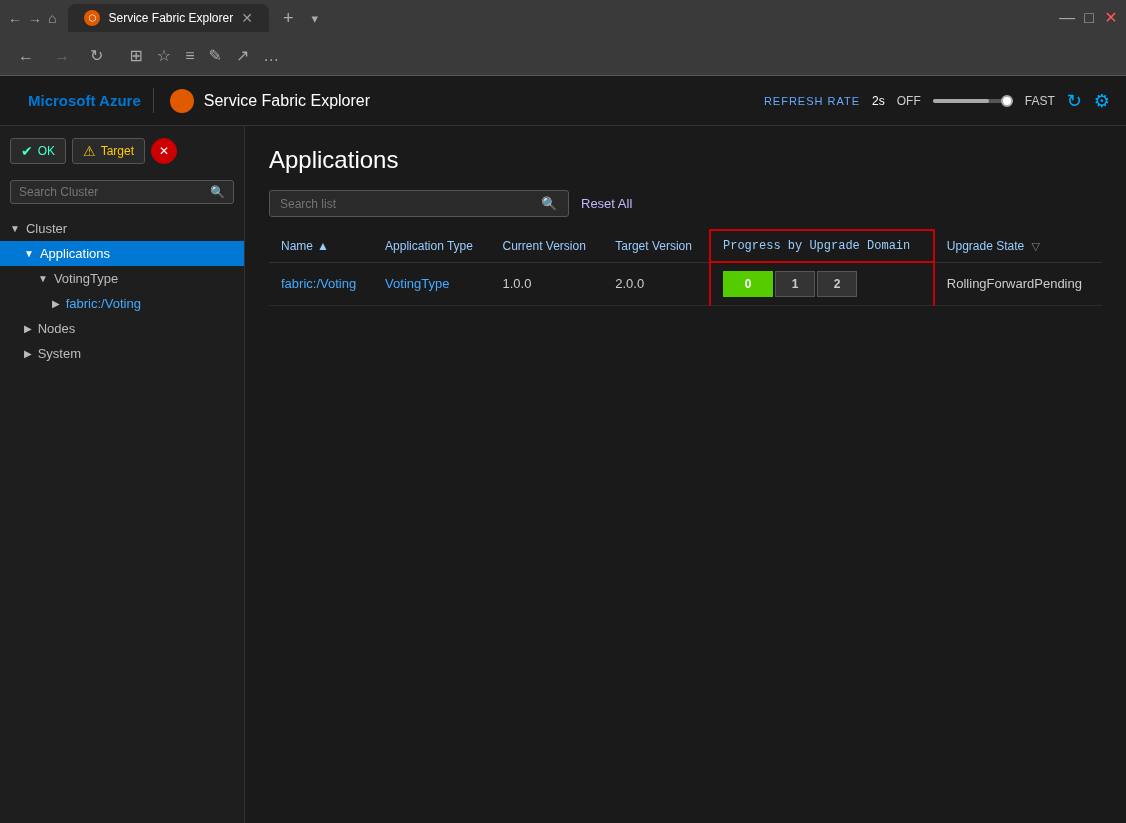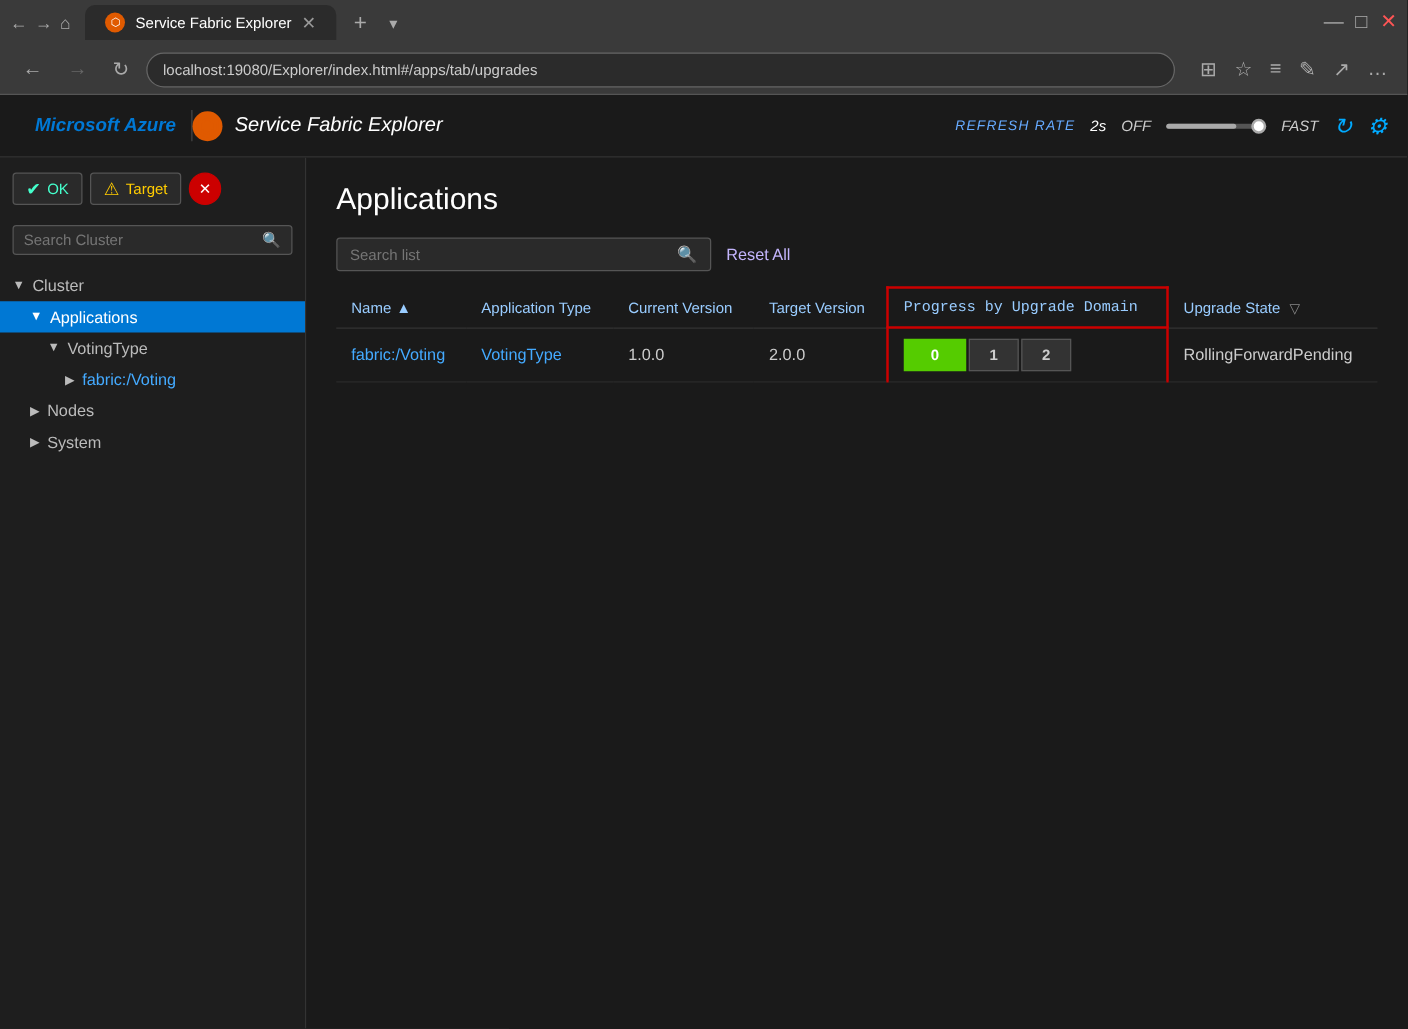--- a/index.html
+++ b/index.html
@@ -16,21 +16,21 @@
     .window-controls { margin-left: auto; display: flex; gap: 8px; align-items: center; }
     .win-btn { width: 14px; height: 14px; border-radius: 2px; border: none; cursor: pointer; background: none; color: #aaa; font-size: 16px; line-height: 1; display: flex; align-items: center; justify-content: center; }
 
     .browser-toolbar { background: #3a3a3a; height: 40px; display: flex; align-items: center; padding: 0 12px; gap: 8px; border-bottom: 1px solid #555; }
     .nav-btn { background: none; border: none; color: #aaa; cursor: pointer; font-size: 16px; padding: 4px 6px; border-radius: 3px; }
     .address-bar { flex: 1; background: #2b2b2b; border: 1px solid #666; border-radius: 16px; height: 28px; padding: 0 12px; color: #ddd; font-size: 12px; display: flex; align-items: center; }
     .toolbar-icons { display: flex; gap: 6px; margin-left: 8px; }
     .toolbar-icon { background: none; border: none; color: #aaa; font-size: 16px; cursor: pointer; padding: 4px; }
 
     
-    .app-header { background: #1a1a1a; height: 50px; display: flex; align-items: center; padding: 0 16px; gap: 0; border-bottom: 1px solid #333; font-style: italic; }
+    .app-header { background: #1a1a1a; height: 50px; display: flex; align-items: center; padding: 0 16px; gap: 16px; border-bottom: 1px solid #333; }
     .ms-azure { color: #0078d4; font-weight: bold; font-size: 15px; padding: 4px 12px; border-right: 1px solid #444; }
     .app-title-area { display: flex; align-items: center; gap: 10px; color: #fff; font-size: 16px; }
     .sf-icon { width: 24px; height: 24px; background: #e05a00; border-radius: 50%; display: flex; align-items: center; justify-content: center; color: #fff; font-size: 12px; }
     .header-right { margin-left: auto; display: flex; align-items: center; gap: 12px; color: #aaa; font-size: 12px; }
     .refresh-label { color: #6af; font-size: 11px; letter-spacing: 1px; }
     .refresh-value { color: #fff; }
     .refresh-off { color: #ccc; }
     .refresh-slider { display: flex; align-items: center; gap: 6px; }
     .slider-track { width: 80px; height: 4px; background: #555; border-radius: 2px; position: relative; }
     .slider-fill { width: 70%; height: 100%; background: #aaa; border-radius: 2px; }
@@ -120,23 +120,20 @@
       <button class="win-btn">—</button>
       <button class="win-btn">□</button>
       <button class="win-btn" style="color:#f55;">✕</button>
     </div>
   </div>
 
   <div class="browser-toolbar">
     <button class="nav-btn">←</button>
     <button class="nav-btn" style="color:#666;">→</button>
     <button class="nav-btn">↻</button>
-    <div class="address-bar">
-      <span style="font-size:12px;color:#ccc;">localhost:19080/Explorer/index.html#/apps/tab/upgrades</span>
-    </div>
     <div class="toolbar-icons">
       <button class="toolbar-icon">⊞</button>
       <button class="toolbar-icon">☆</button>
       <button class="toolbar-icon">≡</button>
       <button class="toolbar-icon">✎</button>
       <button class="toolbar-icon">↗</button>
       <button class="toolbar-icon">…</button>
     </div>
   </div>
 

